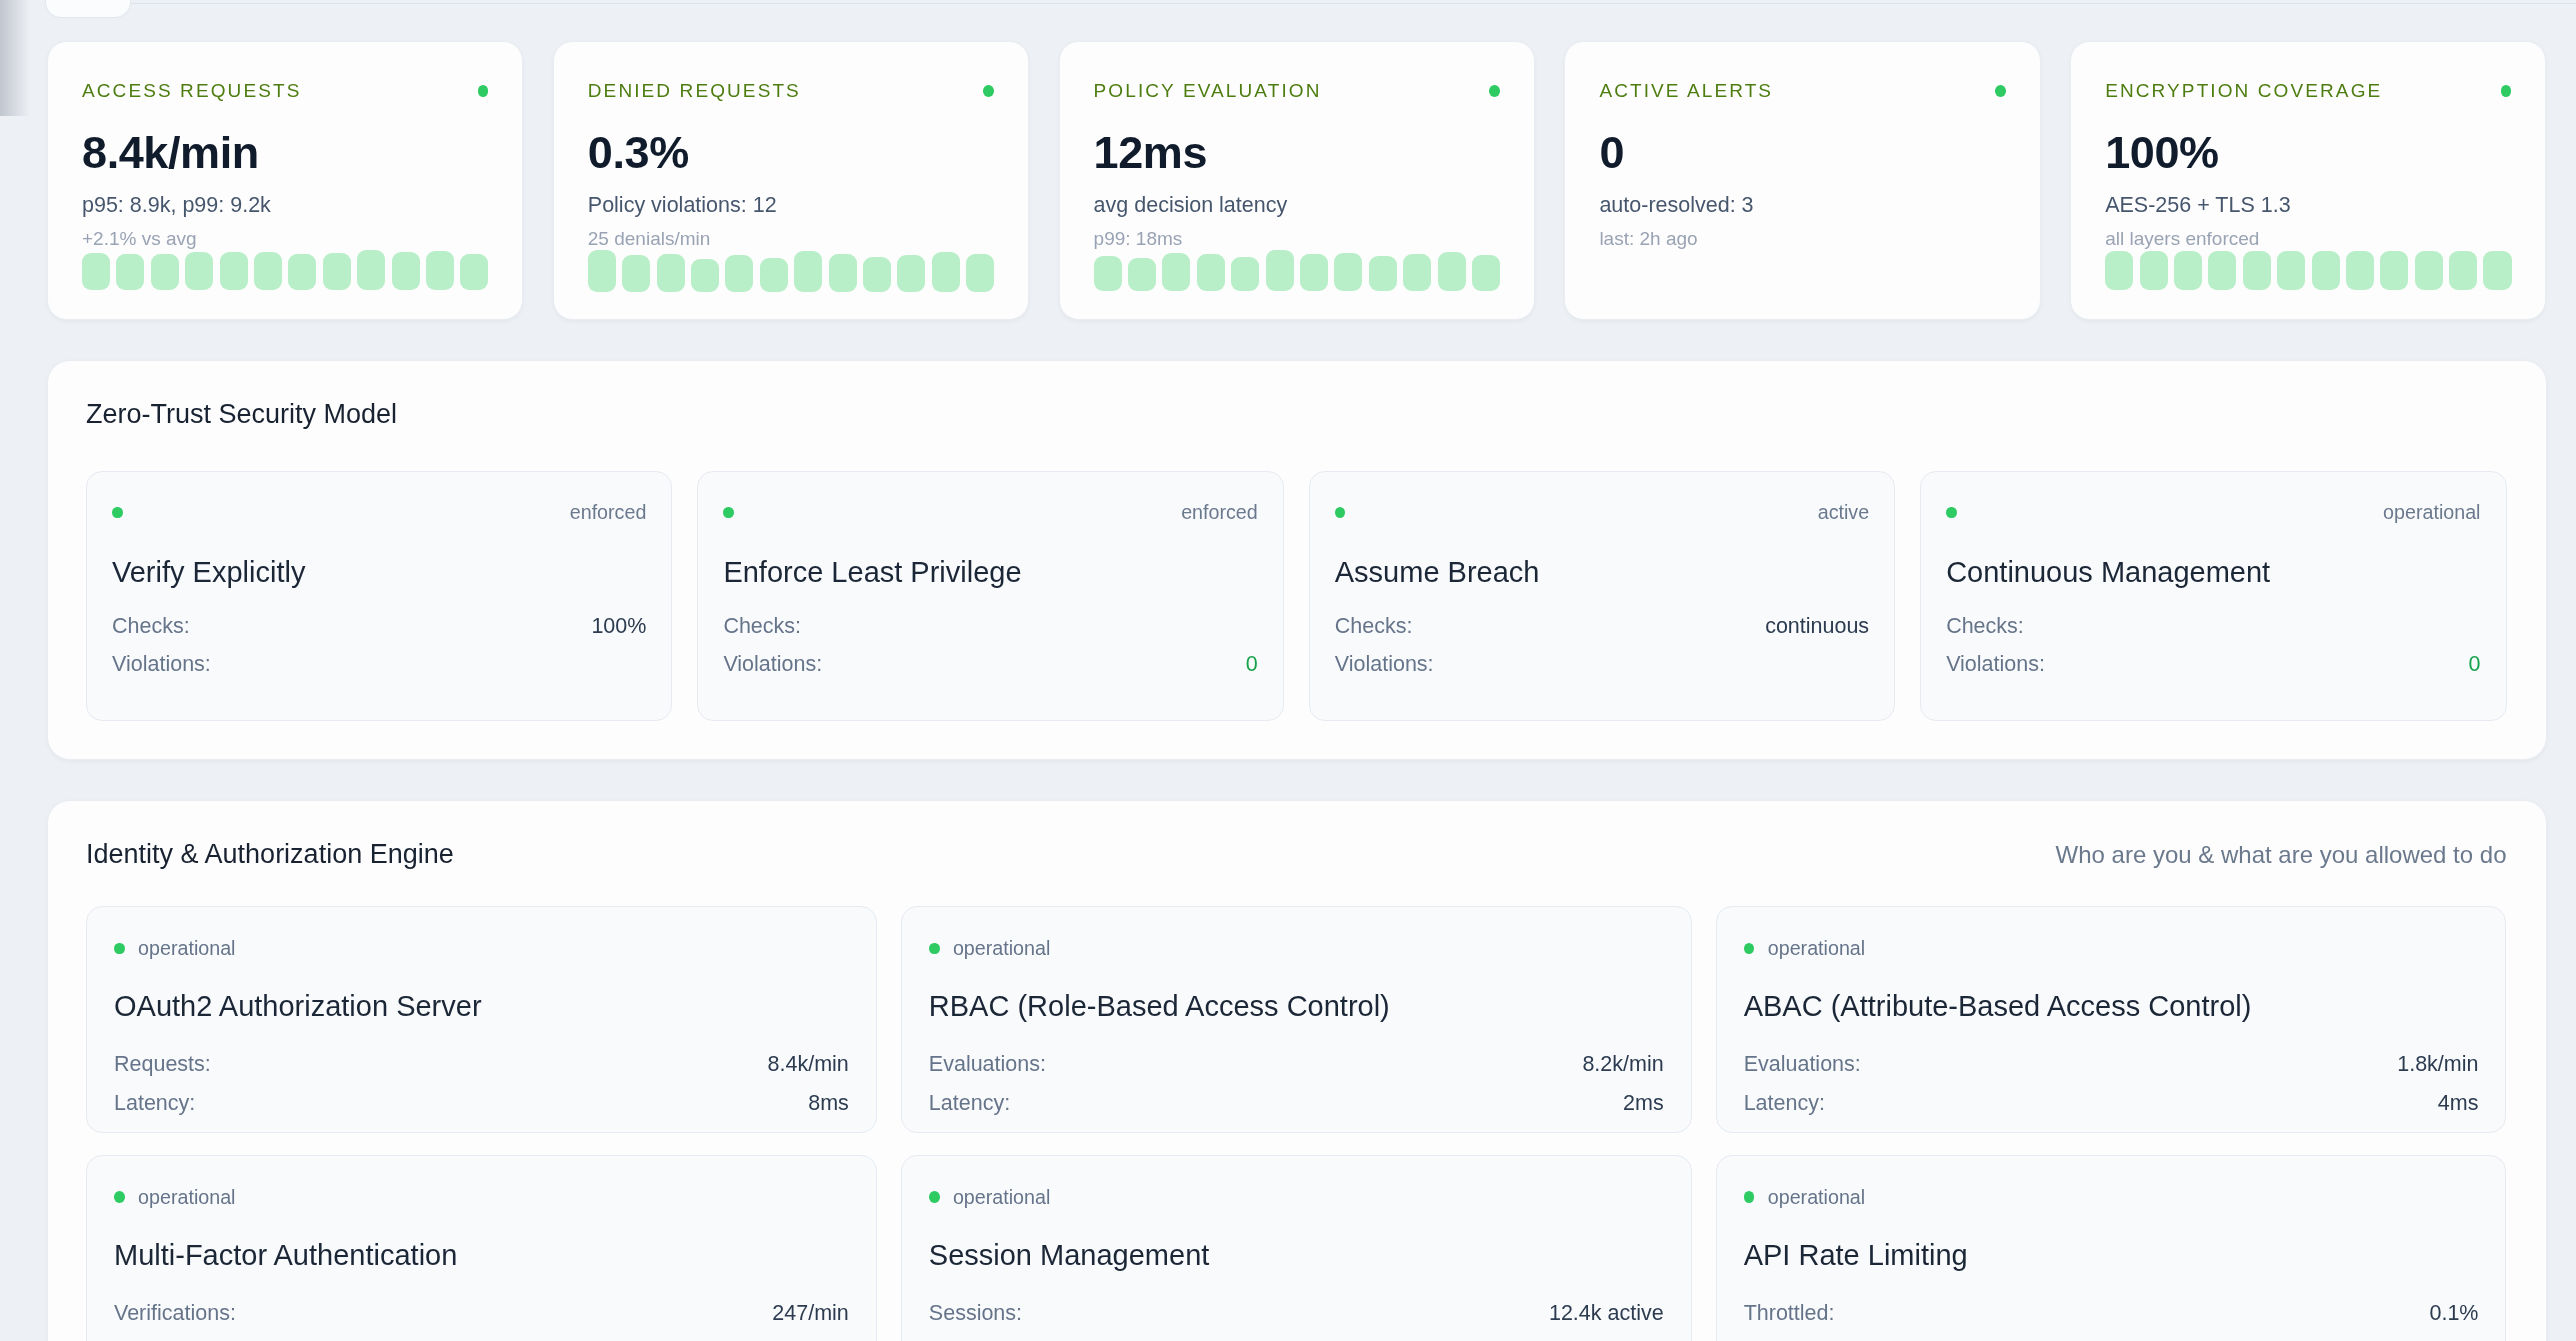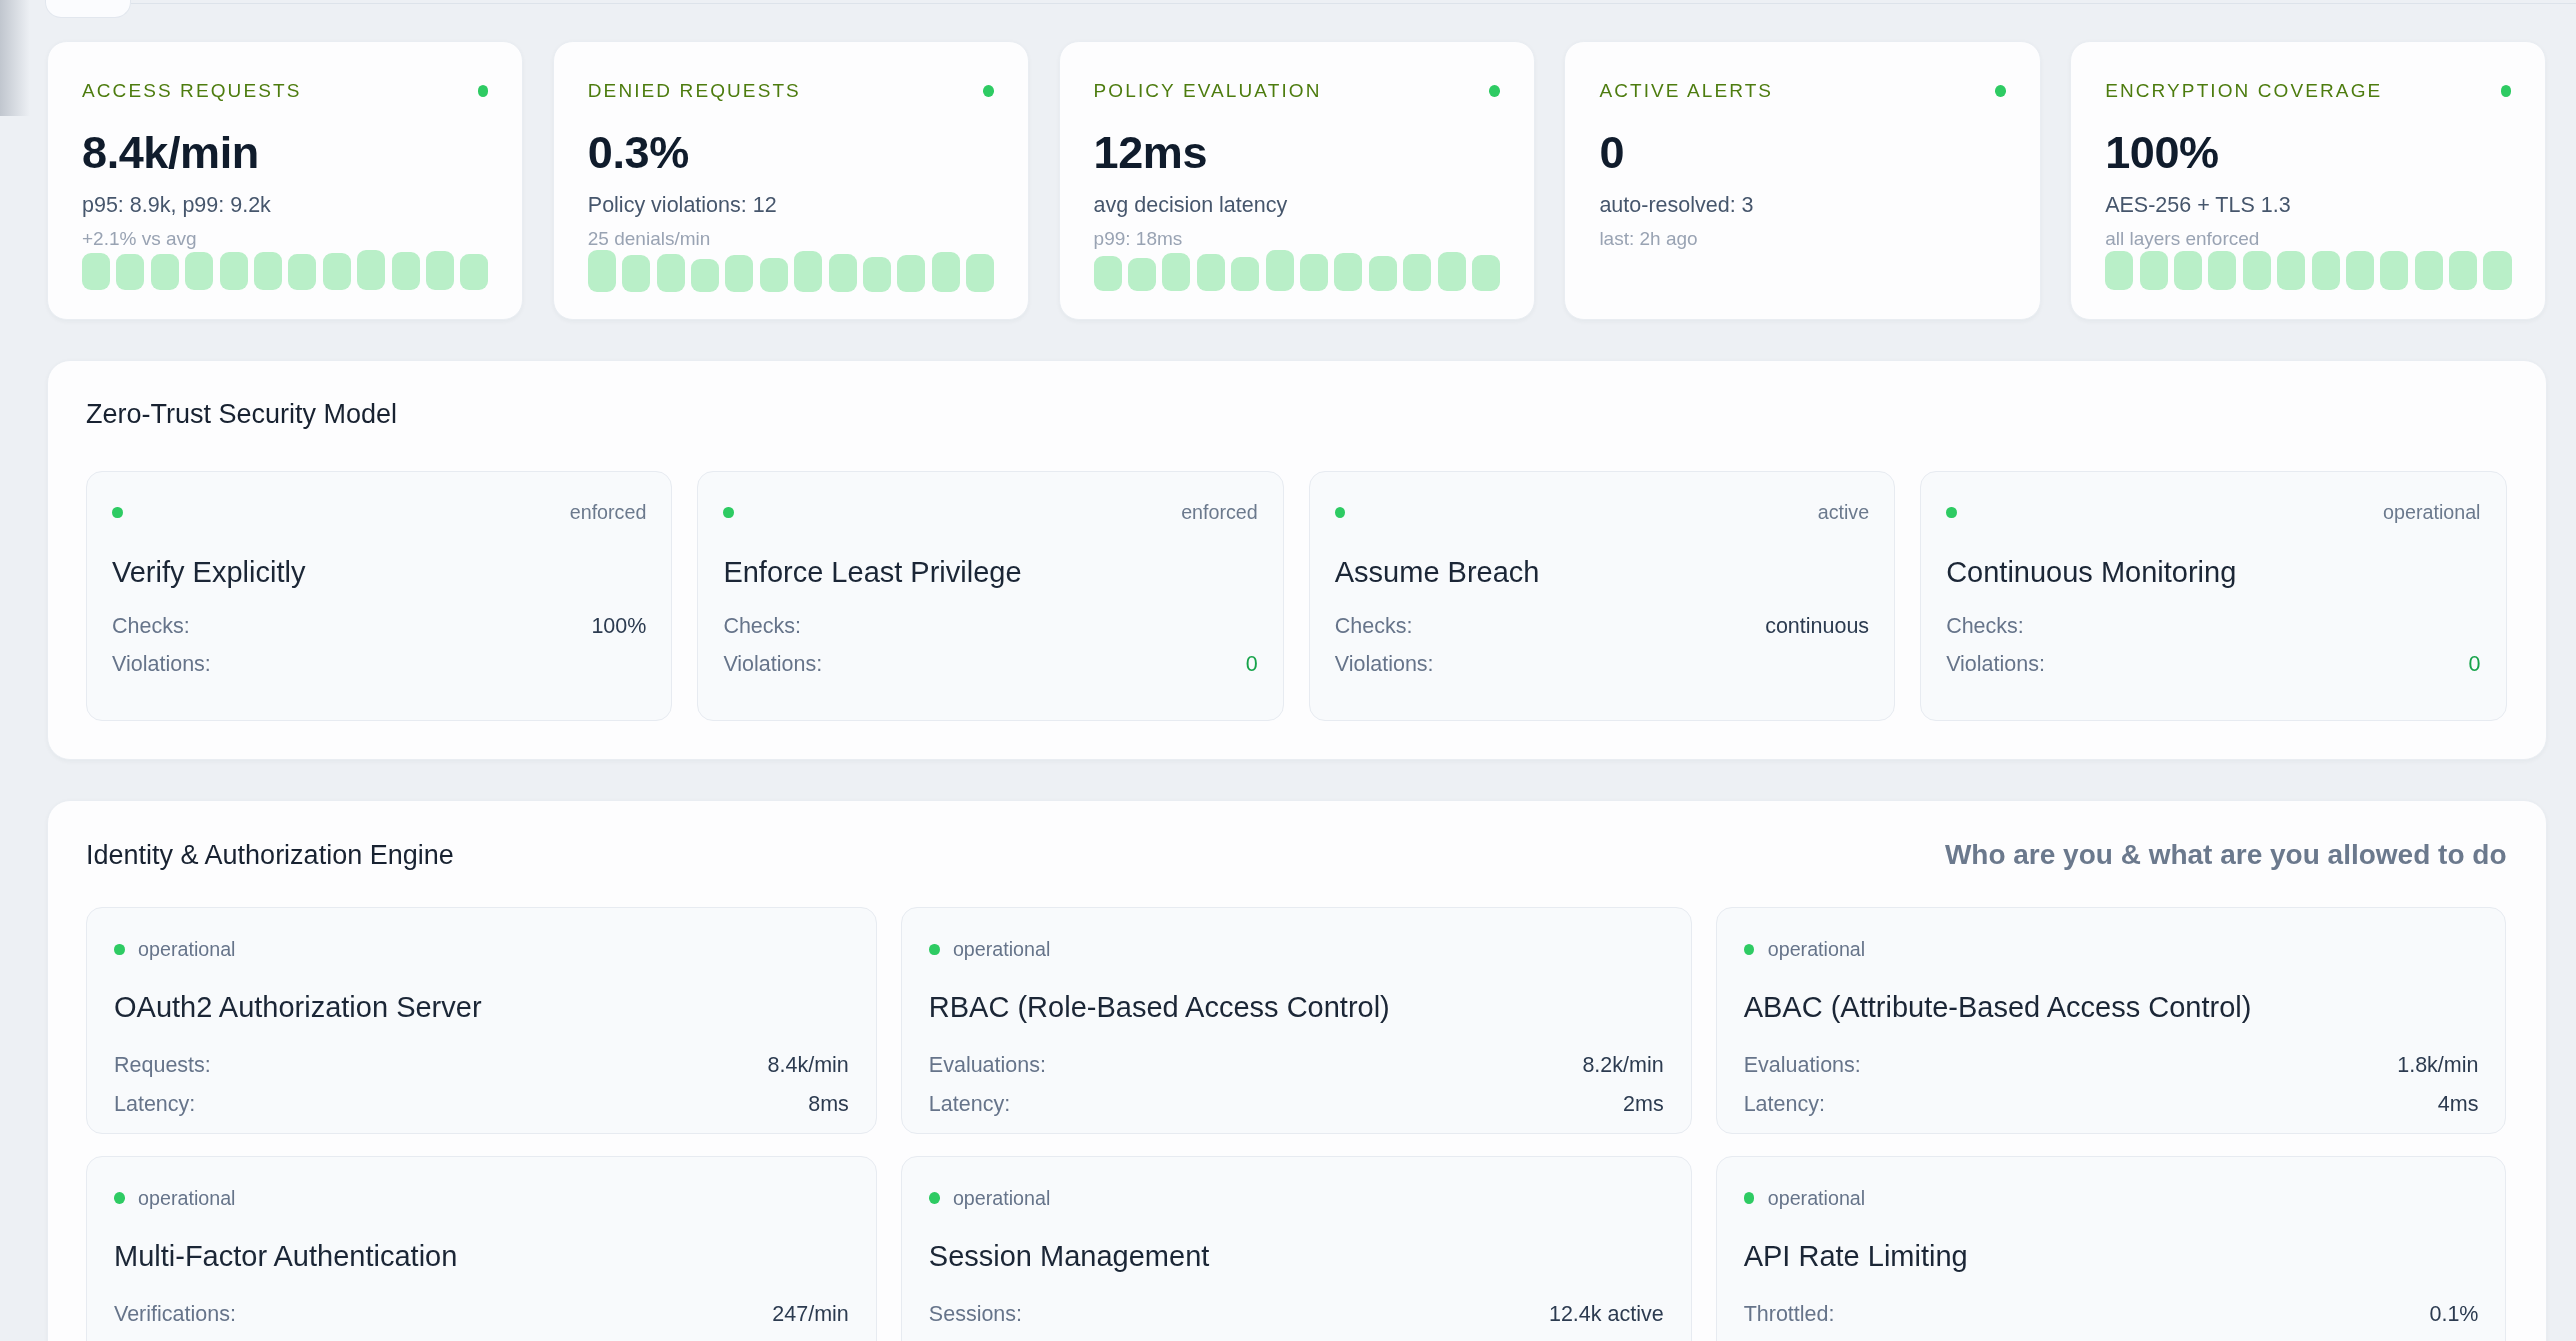--- a/index.html
+++ b/index.html
@@ -72,21 +72,21 @@
   .panel {
     margin-top: 40px;
     background: #fdfdfe;
     border: 0.9px solid #e9edf2;
     border-radius: 23px;
     padding: 38px 39px 38px 38px;
     box-shadow: 0 1.8px 4.5px rgba(25,39,62,0.04);
   }
   .panel-head { display: flex; align-items: baseline; justify-content: space-between; }
   .panel-title { font-size: 27px; font-weight: 500; color: #182231; }
-  .panel-sub { font-size: 28px; font-weight: 700; color: #6b798d; }
+  .panel-sub { font-size: 24px; font-weight: 400; color: #6b798d; }
 
   
   .zt-grid {
     margin-top: 41px;
     display: grid; grid-template-columns: repeat(4, 1fr); gap: 25px;
   }
   .zt-card {
     height: 250px;
     background: #f8fafc;
     border: 0.9px solid #e7ebf1;
@@ -300,21 +300,21 @@
             <span class="row-value"></span>
           </div>
         </div>
       </div>
 
       <div class="zt-card">
         <div class="zt-top">
           <span class="dot"></span>
           <span class="zt-status">operational</span>
         </div>
-        <div class="card-title">Continuous Monitoring</div>
+        <div class="card-title">Continuous Management</div>
         <div class="rows">
           <div class="row">
             <span class="row-label">Checks:</span>
             <span class="row-value"></span>
           </div>
           <div class="row">
             <span class="row-label">Violations:</span>
             <span class="row-value" style="color: rgb(22, 163, 74);">0</span>
           </div>
         </div>

